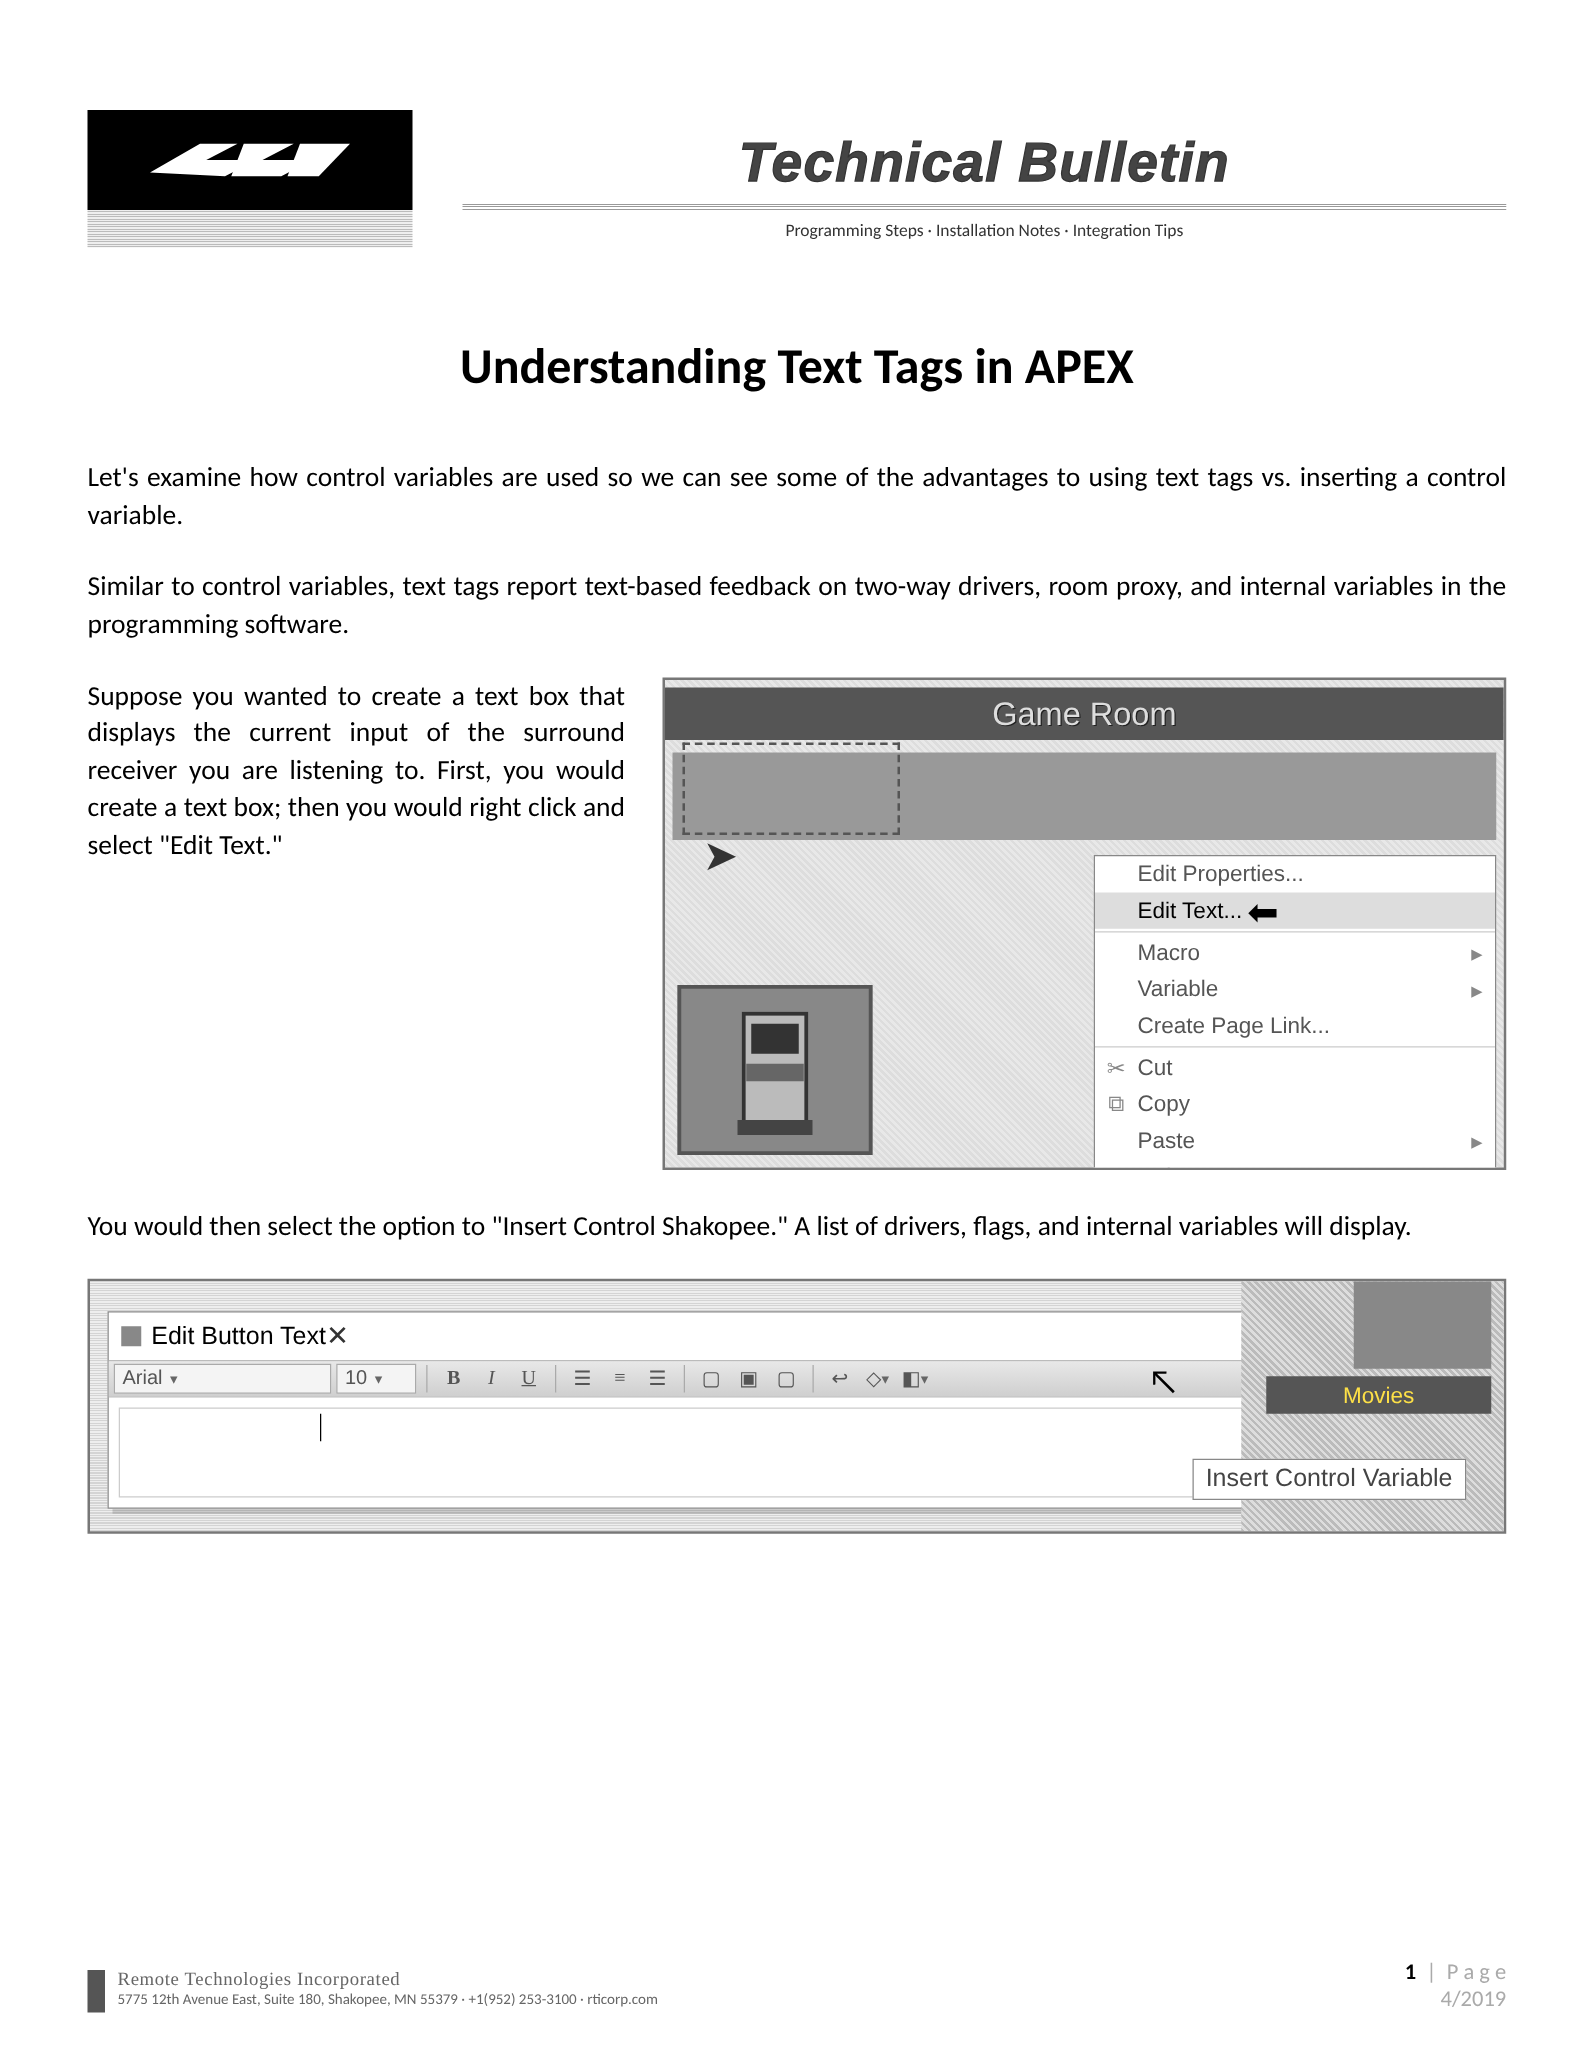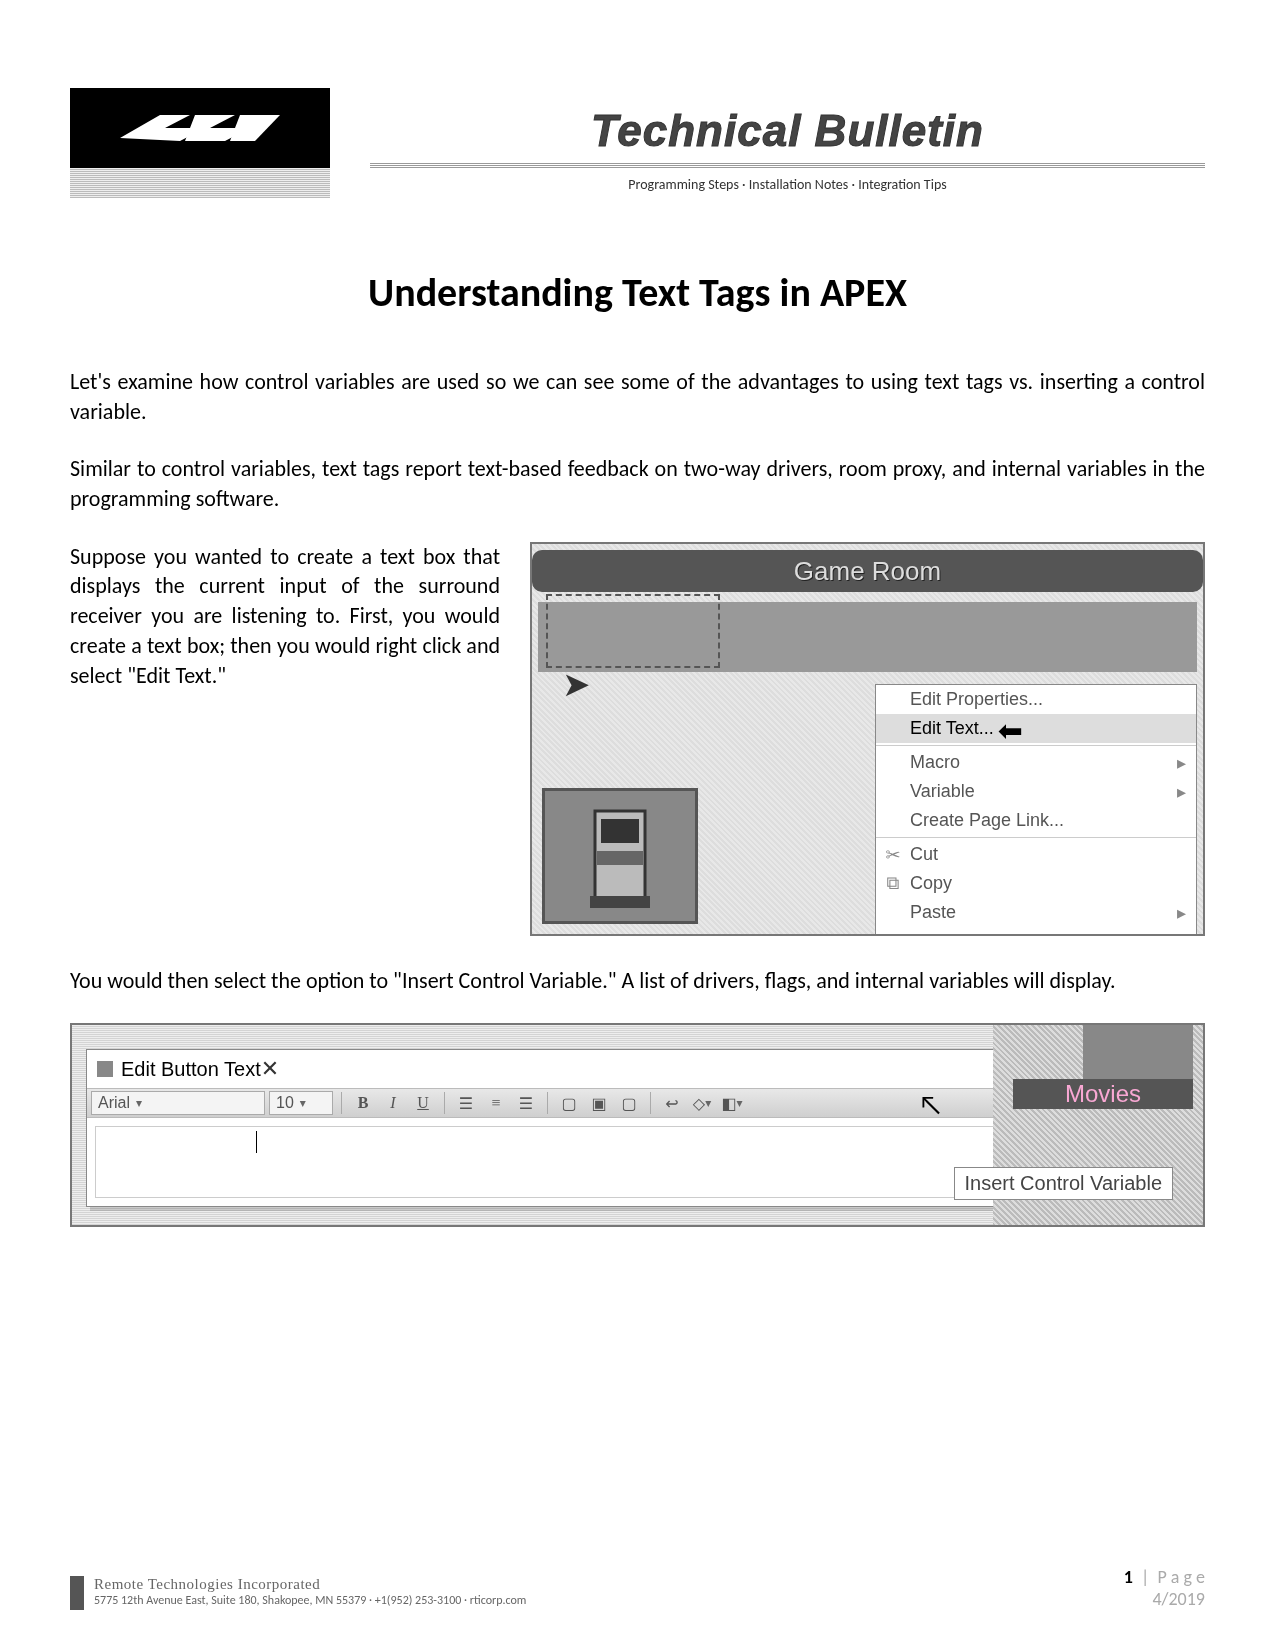--- a/index.html
+++ b/index.html
@@ -98,21 +98,20 @@
     position: absolute;
     top: 6px; left: 0; right: 0;
     height: 42px;
     background: #555;
     color: #ddd;
     font-family: "Segoe UI", Arial, sans-serif;
     font-size: 26px;
     text-align: center;
     line-height: 42px;
     text-shadow: 1px 1px 0 #222;
-    border-radius: 10px;
   }
   .shot1-band {
     position: absolute;
     top: 58px; left: 6px; right: 6px;
     height: 70px;
     background: #999;
   }
   .shot1-selbox {
     position: absolute;
     top: 50px; left: 14px;
@@ -228,22 +227,22 @@
   }
   .shot2-right {
     position:absolute; right:0; top:0; bottom:0; width:210px;
     background: repeating-linear-gradient(45deg,#bbb 0,#bbb 2px,#ddd 2px,#ddd 4px);
   }
   .shot2-popcorn {
     position:absolute; right:10px; top:0; width:110px; height:70px;
     background:#888;
   }
   .shot2-movies {
-    position:absolute; right:10px; top:54px; width:180px; height:30px;
-    background:#555; color:#f9a8d4; font-size:24px;
+    position:absolute; right:10px; top:76px; width:180px; height:30px;
+    background:#555; color:#fde047; font-size:18px;
     display:flex;align-items:center;justify-content:center;
     font-family:"Segoe UI",Arial,sans-serif;
   }
   .shot2-cursor {
     position:absolute; right:260px; top:62px; font-size:28px; color:#000;
   }
   .tooltip {
     position:absolute; right:30px; top:142px;
     background:#fff; border:1px solid #888;
     padding:4px 10px; font-size:20px; color:#444;
@@ -323,21 +322,21 @@
         <svg viewBox="0 0 90 110">
           <rect x="20" y="10" width="50" height="90" fill="#bbb" stroke="#333" stroke-width="3"></rect>
           <rect x="26" y="18" width="38" height="24" fill="#333"></rect>
           <rect x="22" y="50" width="46" height="14" fill="#666"></rect>
           <rect x="15" y="95" width="60" height="12" fill="#444"></rect>
         </svg>
       </div>
     </div>
   </div>
 
-  <p class="para" style="margin-top:30px">You would then select the option to "Insert Control Variable."  A list of drivers, flags, and internal variables will display.</p>
+  <p class="para" style="margin-top:30px">You would then select the option to "Insert Control Shakopee."  A list of drivers, flags, and internal variables will display.</p>
 
   <div class="shot2">
     <div class="dlg">
       <div class="dlg-title">
         <div class="left">
           <span class="ico"></span>
           <span>Edit Button Text</span>
         </div>
         <span class="dlg-close">✕</span>
       </div>

